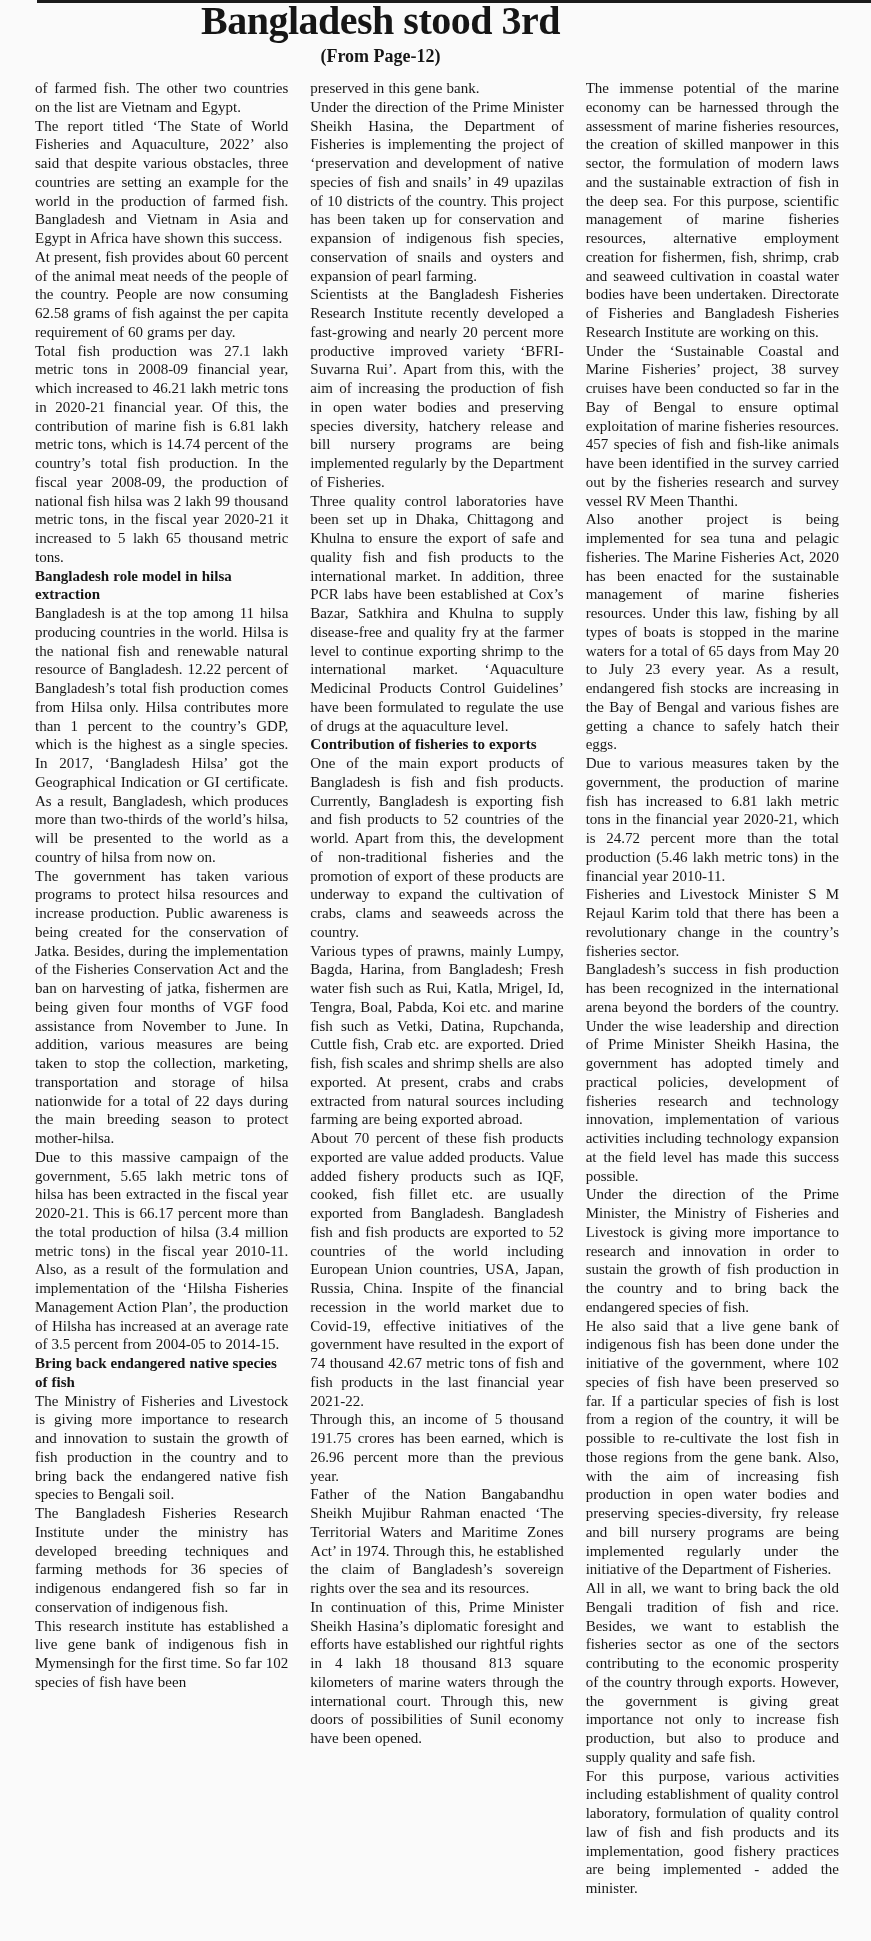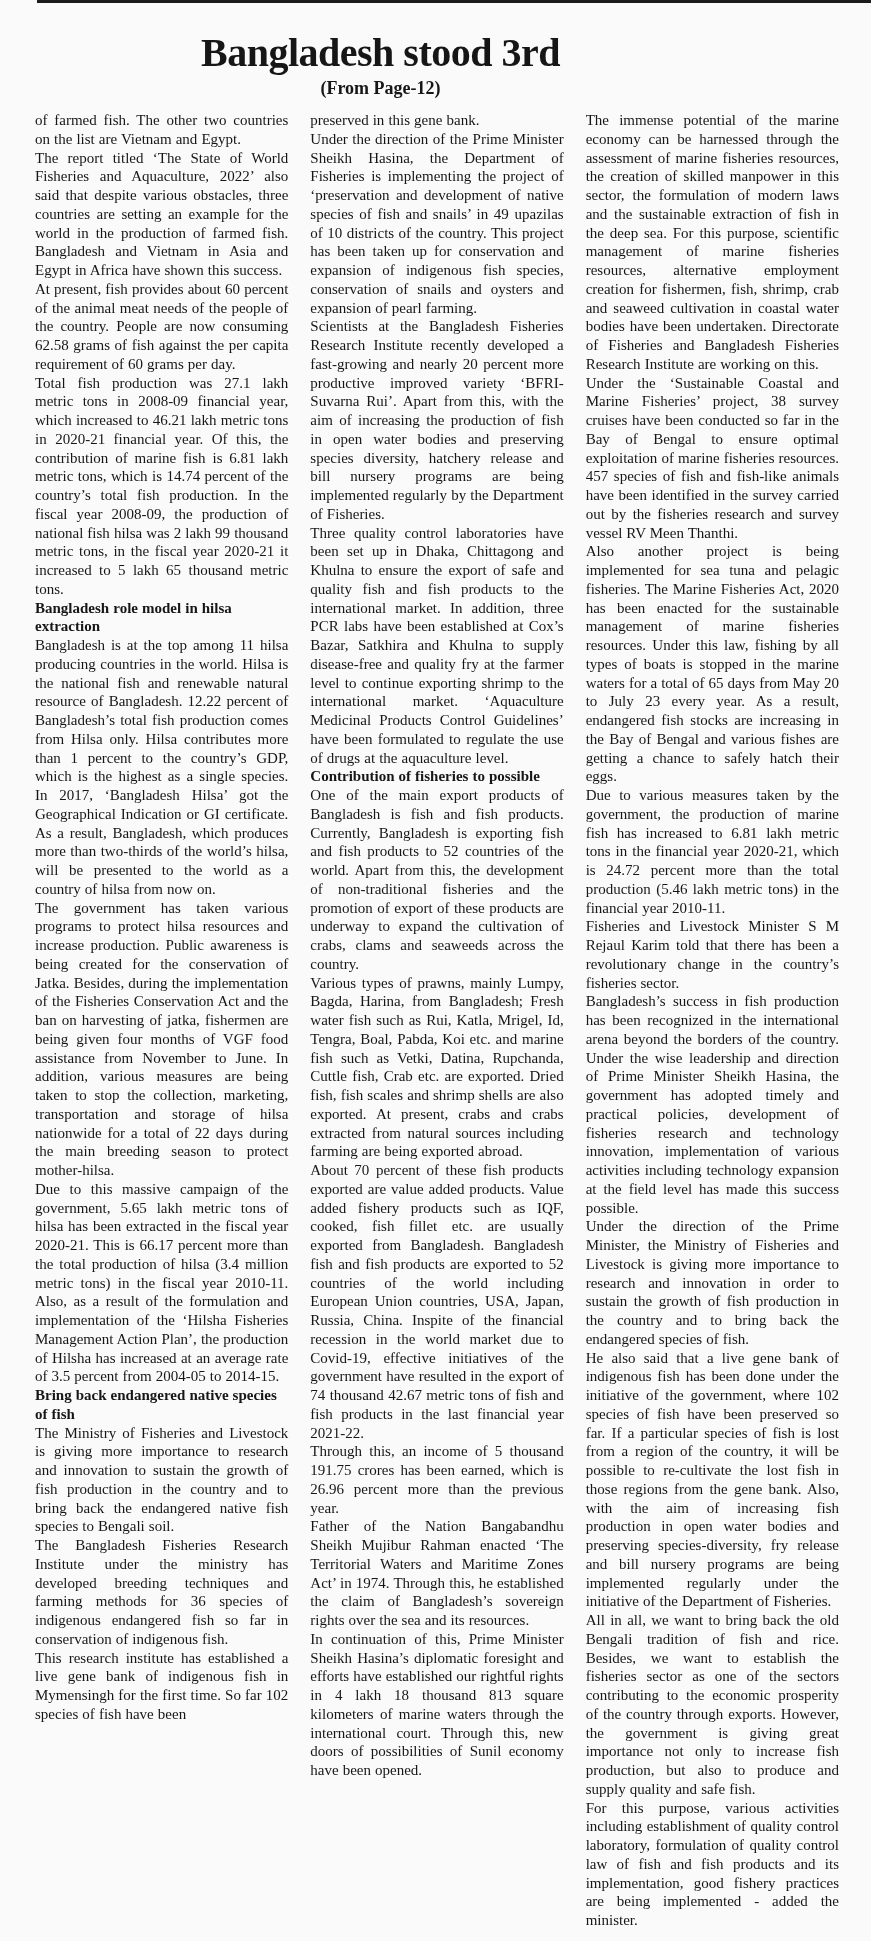--- a/index.html
+++ b/index.html
@@ -18,21 +18,21 @@
   }
   .top-rule {
     position: absolute;
     top: 0;
     left: 37px;
     right: 0;
     height: 3px;
     background: #1c1c1c;
   }
   .article-header {
-    padding-top: 32px;
+    padding-top: 0;
     text-align: center;
   }
   .title {
     margin: 0;
     font-size: 40px;
     line-height: 1.05;
     font-weight: bold;
     letter-spacing: -0.5px;
     transform: translateX(-55px);
   }
@@ -83,21 +83,21 @@
         <div class="head">Bring back endangered native species of fish</div>
         <div class="para">The Ministry of Fisheries and Livestock is giving more importance to research and innovation to sustain the growth of fish production in the country and to bring back the endangered native fish species to Bengali soil.</div>
         <div class="para">The Bangladesh Fisheries Research Institute under the ministry has developed breeding techniques and farming methods for 36 species of indigenous endangered fish so far in conservation of indigenous fish.</div>
         <div class="para">This research institute has established a live gene bank of indigenous fish in Mymensingh for the first time. So far 102 species of fish have been</div>
       </div>
     <div class="col">
         <div class="para">preserved in this gene bank.</div>
         <div class="para">Under the direction of the Prime Minister Sheikh Hasina, the Department of Fisheries is implementing the project of ‘preservation and development of native species of fish and snails’ in 49 upazilas of 10 districts of the country. This project has been taken up for conservation and expansion of indigenous fish species, conservation of snails and oysters and expansion of pearl farming.</div>
         <div class="para">Scientists at the Bangladesh Fisheries Research Institute recently developed a fast-growing and nearly 20 percent more productive improved variety ‘BFRI-Suvarna Rui’. Apart from this, with the aim of increasing the production of fish in open water bodies and preserving species diversity, hatchery release and bill nursery programs are being implemented regularly by the Department of Fisheries.</div>
         <div class="para">Three quality control laboratories have been set up in Dhaka, Chittagong and Khulna to ensure the export of safe and quality fish and fish products to the international market. In addition, three PCR labs have been established at Cox’s Bazar, Satkhira and Khulna to supply disease-free and quality fry at the farmer level to continue exporting shrimp to the international market. ‘Aquaculture Medicinal Products Control Guidelines’ have been formulated to regulate the use of drugs at the aquaculture level.</div>
-        <div class="head">Contribution of fisheries to possible</div>
+        <div class="head">Contribution of fisheries to exports</div>
         <div class="para">One of the main export products of Bangladesh is fish and fish products. Currently, Bangladesh is exporting fish and fish products to 52 countries of the world. Apart from this, the development of non-traditional fisheries and the promotion of export of these products are underway to expand the cultivation of crabs, clams and seaweeds across the country.</div>
         <div class="para">Various types of prawns, mainly Lumpy, Bagda, Harina, from Bangladesh; Fresh water fish such as Rui, Katla, Mrigel, Id, Tengra, Boal, Pabda, Koi etc. and marine fish such as Vetki, Datina, Rupchanda, Cuttle fish, Crab etc. are exported. Dried fish, fish scales and shrimp shells are also exported. At present, crabs and crabs extracted from natural sources including farming are being exported abroad.</div>
         <div class="para">About 70 percent of these fish products exported are value added products. Value added fishery products such as IQF, cooked, fish fillet etc. are usually exported from Bangladesh. Bangladesh fish and fish products are exported to 52 countries of the world including European Union countries, USA, Japan, Russia, China. Inspite of the financial recession in the world market due to Covid-19, effective initiatives of the government have resulted in the export of 74 thousand 42.67 metric tons of fish and fish products in the last financial year 2021-22.</div>
         <div class="para">Through this, an income of 5 thousand 191.75 crores has been earned, which is 26.96 percent more than the previous year.</div>
         <div class="para">Father of the Nation Bangabandhu Sheikh Mujibur Rahman enacted ‘The Territorial Waters and Maritime Zones Act’ in 1974. Through this, he established the claim of Bangladesh’s sovereign rights over the sea and its resources.</div>
         <div class="para">In continuation of this, Prime Minister Sheikh Hasina’s diplomatic foresight and efforts have established our rightful rights in 4 lakh 18 thousand 813 square kilometers of marine waters through the international court. Through this, new doors of possibilities of Sunil economy have been opened.</div>
       </div>
     <div class="col">
         <div class="para">The immense potential of the marine economy can be harnessed through the assessment of marine fisheries resources, the creation of skilled manpower in this sector, the formulation of modern laws and the sustainable extraction of fish in the deep sea. For this purpose, scientific management of marine fisheries resources, alternative employment creation for fishermen, fish, shrimp, crab and seaweed cultivation in coastal water bodies have been undertaken. Directorate of Fisheries and Bangladesh Fisheries Research Institute are working on this.</div>
         <div class="para">Under the ‘Sustainable Coastal and Marine Fisheries’ project, 38 survey cruises have been conducted so far in the Bay of Bengal to ensure optimal exploitation of marine fisheries resources. 457 species of fish and fish-like animals have been identified in the survey carried out by the fisheries research and survey vessel RV Meen Thanthi.</div>

